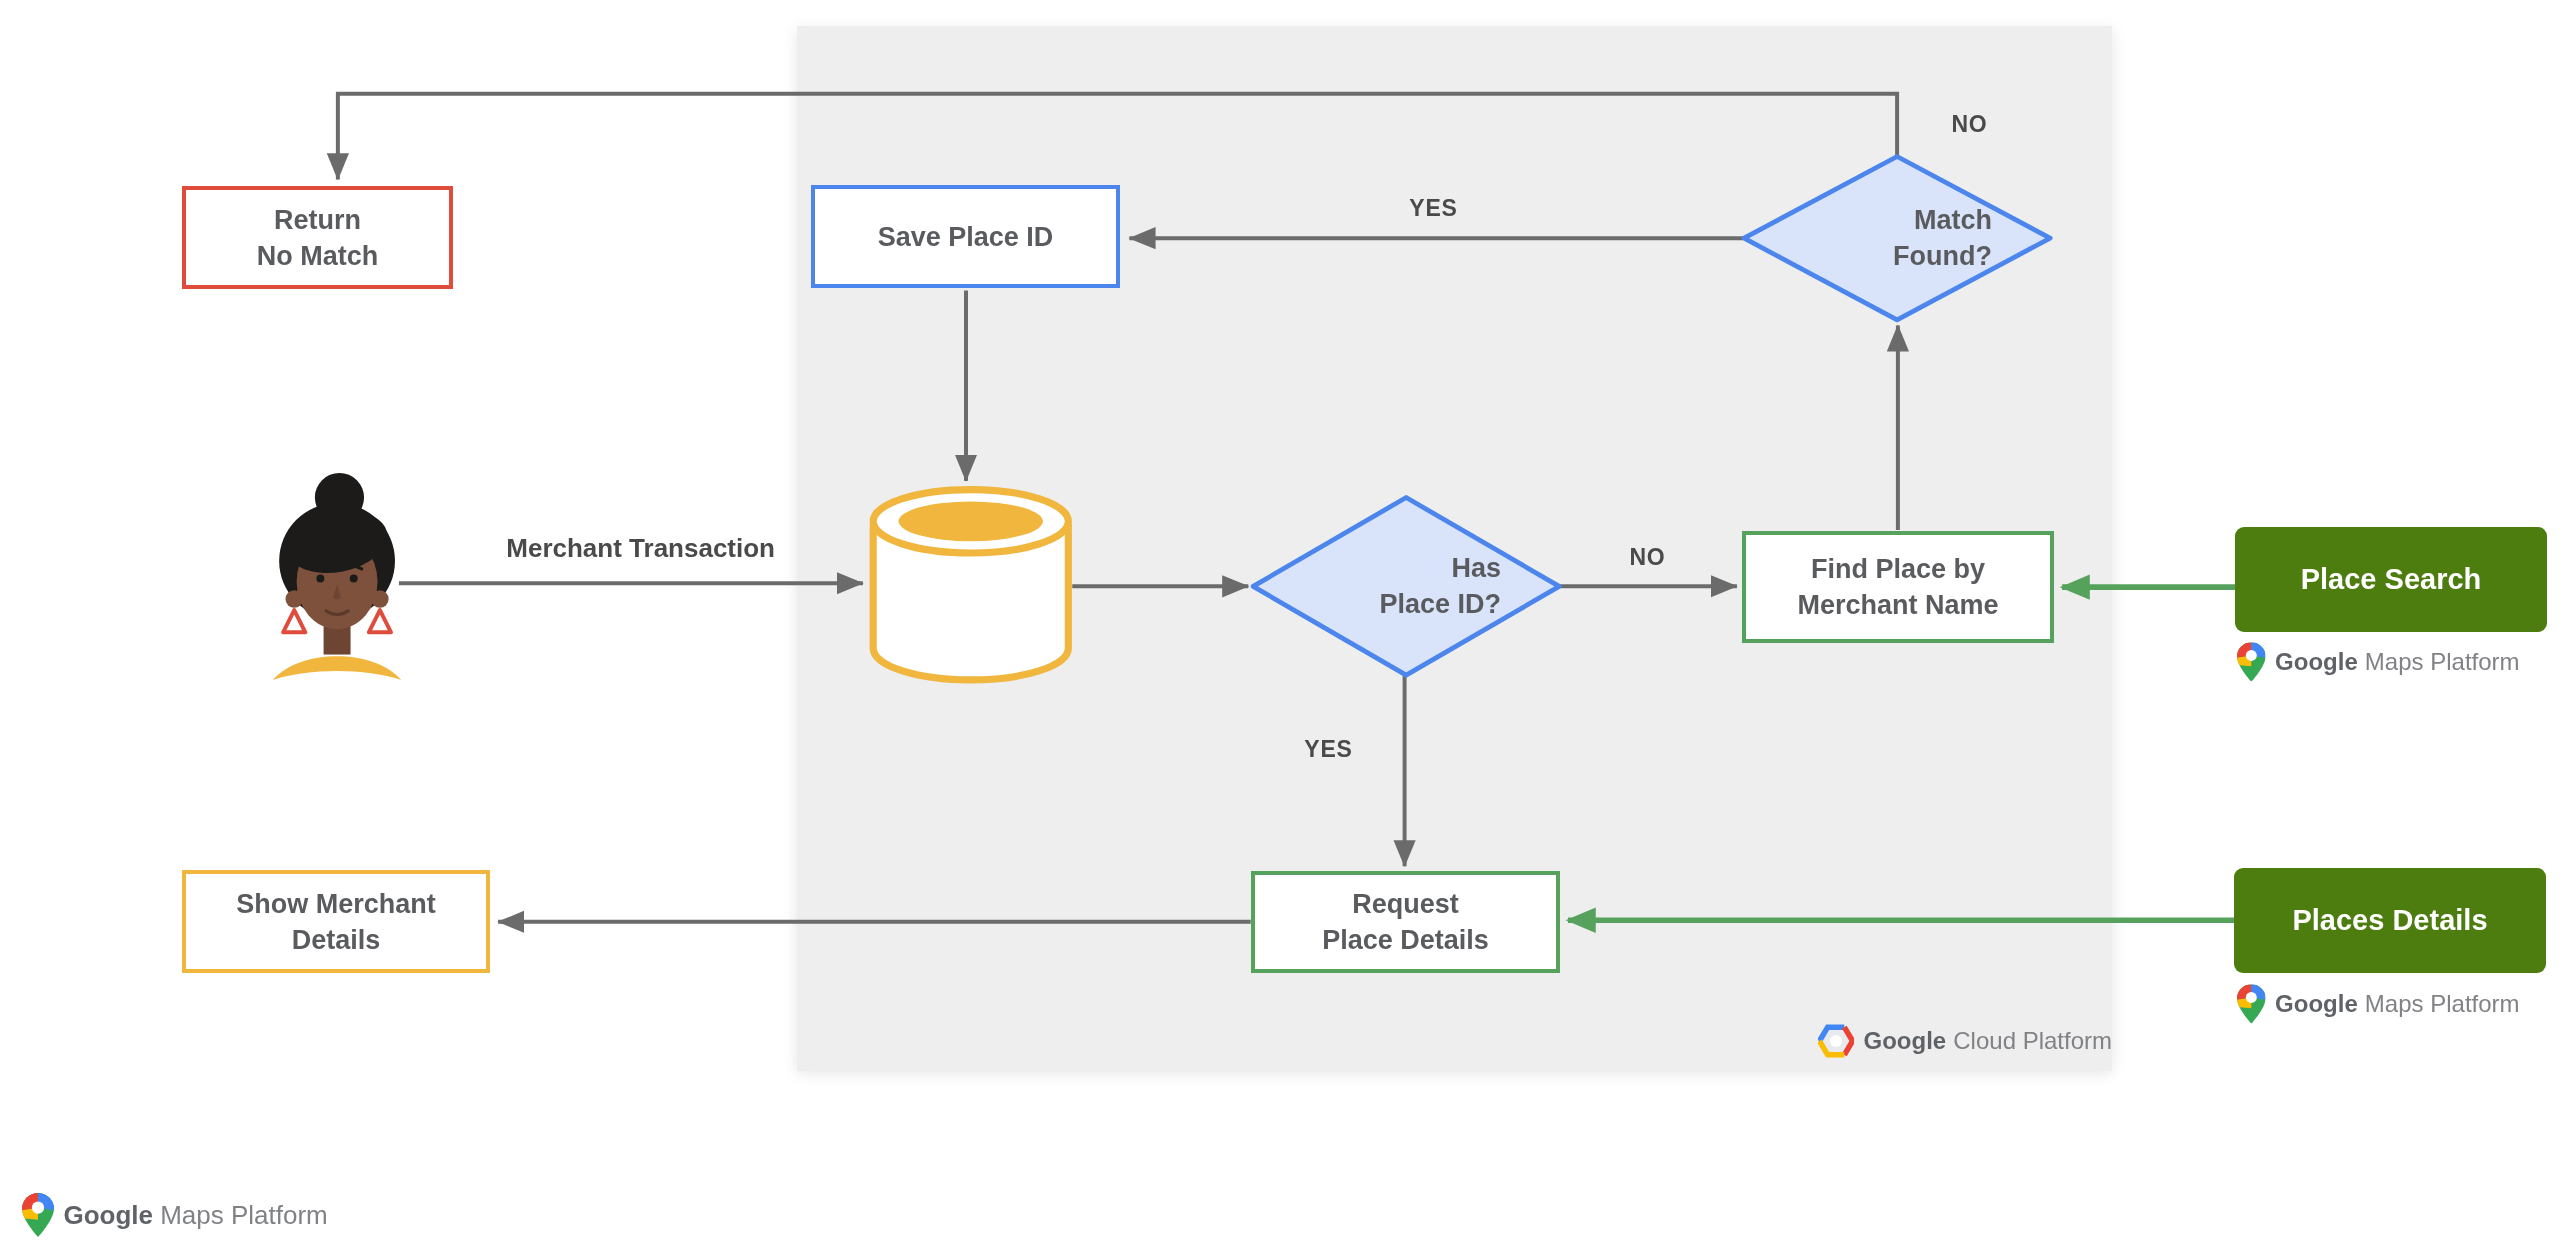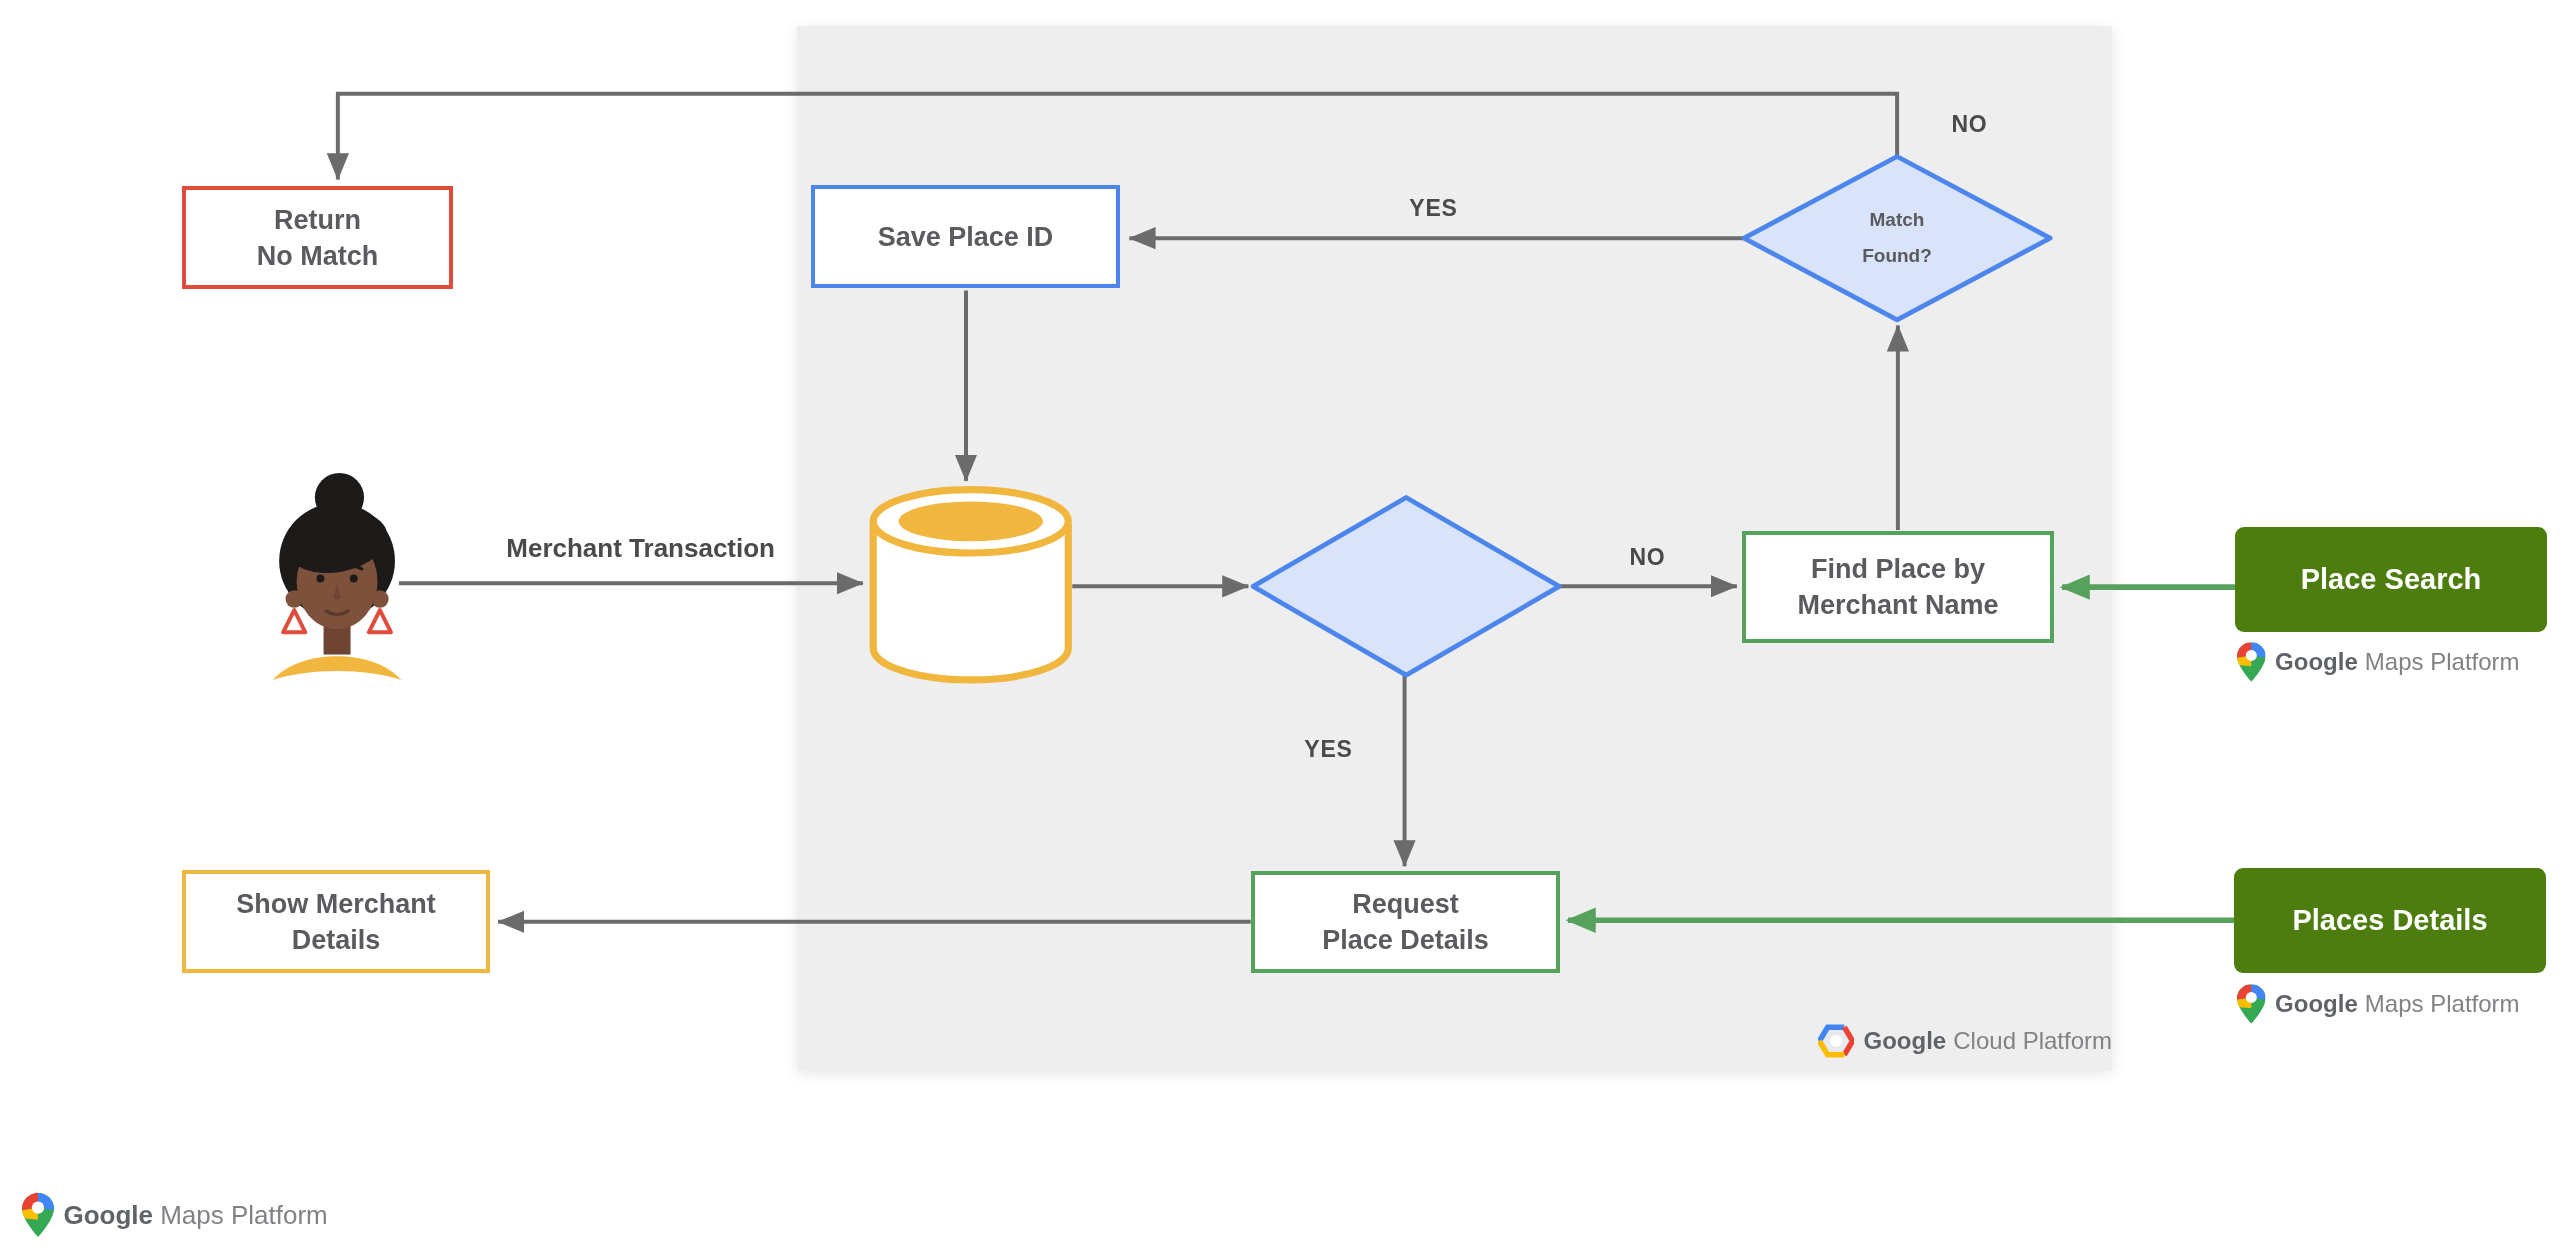--- a/index.html
+++ b/index.html
@@ -21,22 +21,22 @@
   .border-red{border:4.8px solid #df4c3b;}
   .border-blue{border:4.8px solid #4c86ec;}
   .border-green{border:4.8px solid #56a25d;}
   .border-yellow{border:4.8px solid #f0b63e;}
   .api-box{
     position:absolute;box-sizing:border-box;background:#4d7c0f;border-radius:9px;
     display:flex;align-items:center;justify-content:center;
     font-size:29px;font-weight:bold;color:#ffffff;
   }
   .diamond-label{
-    position:absolute;display:flex;flex-direction:column;align-items:center;justify-content:center;
-    font-size:19px;font-weight:bold;color:#595b5e;line-height:36px;text-align:center;
+    position:absolute;display:flex;flex-direction:column;align-items:flex-end;justify-content:center;
+    font-size:27px;font-weight:bold;color:#595b5e;line-height:36px;text-align:center;
   }
   .edge-label{
     position:absolute;width:95px;text-align:center;
     font-size:23px;font-weight:bold;color:#4a4a4a;letter-spacing:0.8px;
   }
   .flow-label{
     position:absolute;text-align:right;font-size:26px;font-weight:bold;color:#4a4a4a;
   }
   .logo{position:absolute;display:flex;align-items:center;margin-top:8px;}
   .logo .brand{font-size:24px;color:#5f6368;font-weight:bold;margin-right:7.1px;}
@@ -136,20 +136,24 @@
   <div class="node border-yellow" style="left:182px;top:870px;width:308px;height:103px;">
     <span>Show Merchant</span>
     <span>Details</span>
   </div>
 
   <div class="diamond-label" style="left:1802px;top:198px;width:190px;height:79px;">
     <span>Match</span>
     <span>Found?</span>
   </div>
 
+  <div class="diamond-label" style="left:1311px;top:546px;width:190px;height:79px;">
+    <span>Has</span>
+    <span>Place ID?</span>
+  </div>
 
 
   <div class="api-box" style="left:2235px;top:527px;width:312px;height:105px;">
     <span>Place Search</span>
   </div>
 
   <div class="api-box" style="left:2234px;top:868px;width:312px;height:105px;">
     <span>Places Details</span>
   </div>
 

